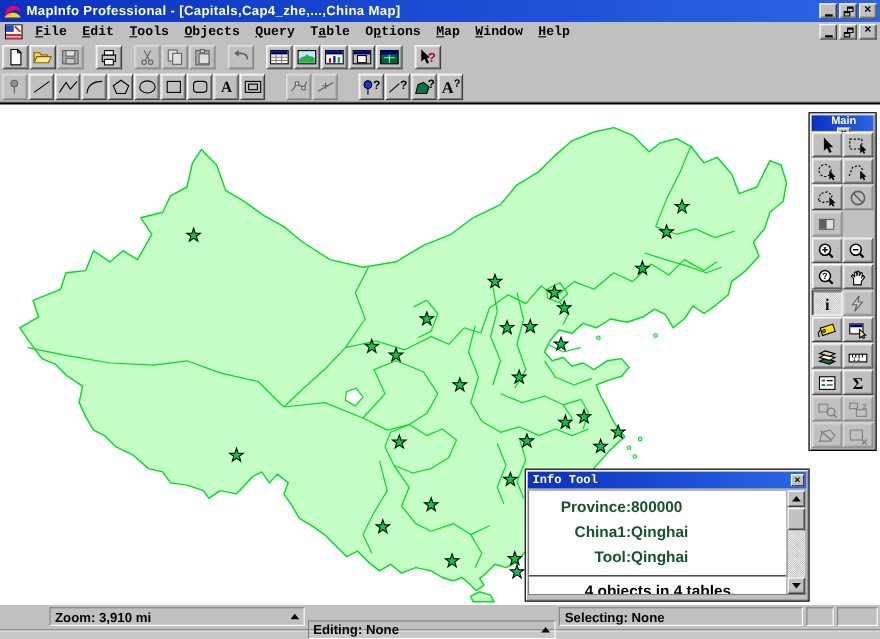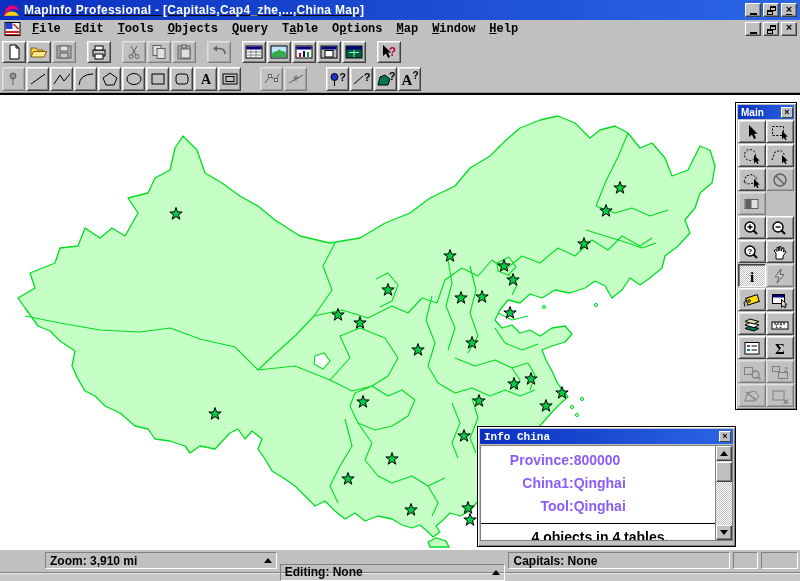--- a/index.html
+++ b/index.html
@@ -2,21 +2,21 @@
 <html><head>
 <meta charset="utf-8">
 <style>
   html,body{margin:0;padding:0;}
   body{font-family:"Liberation Sans",sans-serif;background:#777;}
   *{box-sizing:border-box;}
   .window{position:relative;width:800px;height:581px;background:#c0c0c0;overflow:hidden;}
 
   
   .titlebar{height:20px;background:linear-gradient(90deg,#0a30c0 0%,#2b66e4 100%);
-    display:flex;align-items:center;padding:0 2px;text-decoration:underline;}
+    display:flex;align-items:center;padding:0 2px;}
   .titlebar .logo{width:17px;height:14px;margin:0 4px 0 1px;flex:0 0 auto;}
   .title-text{color:#fff;font-size:12px;font-weight:bold;letter-spacing:.3px;flex:1 1 auto;
     white-space:nowrap;overflow:hidden;}
   .winbtns{display:flex;gap:2px;margin-right:1px;}
   .wbtn{width:16px;height:14px;background:#c0c0c0;border:1px solid;border-color:#fff #404040 #404040 #fff;
     box-shadow:inset -1px -1px 0 #808080;display:flex;align-items:center;justify-content:center;
     font-size:10px;font-weight:bold;color:#000;line-height:1;}
   .glyph-min{width:7px;height:7px;border-bottom:2px solid #000;margin-top:2px;}
   .glyph-restore{position:relative;width:9px;height:9px;}
   .glyph-restore i{position:absolute;display:block;border:1px solid #000;background:#c0c0c0;}
@@ -46,21 +46,21 @@
   .disabled{filter:grayscale(1) opacity(.5);}
 
   
   .map-area{position:relative;height:456px;background:#fff;border-top:2px solid #000;overflow:hidden;}
   .map-area svg.mapsvg{position:absolute;left:0;top:0;}
 
   
   .main-panel{position:absolute;left:735px;top:101px;width:62px;height:308px;background:#c0c0c0;
     border:1px solid #000;box-shadow:inset 1px 1px 0 #fff,inset -1px -1px 0 #808080;padding:1px;}
   .panel-title{height:14px;background:linear-gradient(90deg,#0a30c0,#2b66e4);display:flex;align-items:center;
-    padding:0 1px 0 3px;margin:1px;}
+    padding:0 1px 0 3px;margin:1px;flex-direction:column;}
   .panel-title .pt-text{color:#fff;font-size:10px;font-weight:bold;flex:1;}
   .small-x{width:12px;height:11px;background:#c0c0c0;border:1px solid;border-color:#fff #404040 #404040 #fff;
     font-size:9px;font-weight:bold;display:flex;align-items:center;justify-content:center;line-height:1;}
   .panel-grid{display:grid;grid-template-columns:28px 28px;justify-content:center;grid-auto-rows:24px;}
   .pbtn{width:28px;height:23px;margin:0;background:#c0c0c0;border:1px solid;border-color:#fff #404040 #404040 #fff;
     box-shadow:inset 1px 1px 0 #dfdfdf,inset -1px -1px 0 #808080;
     display:flex;align-items:center;justify-content:center;}
   .pbtn.spacer{visibility:hidden;}
   .pbtn.pressed{border-color:#404040 #fff #fff #404040;box-shadow:inset 1px 1px 0 #808080,inset -1px -1px 0 #dfdfdf;
     background-image:linear-gradient(45deg,#fff 25%,transparent 25%,transparent 75%,#fff 75%),
@@ -68,21 +68,21 @@
     background-size:2px 2px;background-position:0 0,1px 1px;}
 
   
   .info-window{position:absolute;left:477px;top:425px;width:259px;height:121px;background:#c0c0c0;
     border:1px solid #000;box-shadow:inset 1px 1px 0 #fff,inset -1px -1px 0 #808080;padding:2px;}
   .info-title{height:15px;background:linear-gradient(90deg,#0a30c0,#2b66e4);display:flex;align-items:center;
     padding:0 2px 0 4px;}
   .info-title .pt-text{color:#fff;font-size:11px;font-weight:bold;flex:1;font-family:"Liberation Mono",monospace;}
   .info-body{position:relative;height:96px;background:#fff;border:1px solid #808080;margin-top:1px;}
   .info-content{position:absolute;left:0;top:0;right:17px;bottom:0;overflow:hidden;}
-  .info-row{display:flex;font-size:14px;font-weight:bold;color:#8b5cf6;margin-top:6px;line-height:17px;}
+  .info-row{display:flex;font-size:14px;font-weight:bold;color:#14532d;margin-top:6px;line-height:17px;}
   .info-row .if{width:88px;text-align:right;}
   .info-sep{border:none;border-top:1px solid #000;margin:8px 0 0 0;}
   .info-summary{font-size:14px;font-weight:bold;margin:5px 0 0 4px;text-align:center;}
   .vscroll{position:absolute;right:0;top:0;bottom:0;width:17px;background:#dfdfdf;
     background-image:linear-gradient(45deg,#fff 25%,transparent 25%,transparent 75%,#fff 75%),
       linear-gradient(45deg,#fff 25%,#c0c0c0 25%,#c0c0c0 75%,#fff 75%);
     background-size:2px 2px;background-position:0 0,1px 1px;border-left:1px solid #808080;}
   .sbtn{position:absolute;left:0;width:16px;height:15px;background:#c0c0c0;border:1px solid;
     border-color:#fff #404040 #404040 #fff;box-shadow:inset -1px -1px 0 #808080;
     display:flex;align-items:center;justify-content:center;}
@@ -588,21 +588,21 @@
             <svg viewBox="0 0 20 16">
               <rect x="3" y="3" width="11" height="9" fill="none" stroke="#404040"></rect>
               <path d="M13.5,11.5 L18,16 M18,11.5 L13.5,16" stroke="#404040" stroke-width="1.4"></path>
             </svg>
           </div>
         </div>
     </div>
 
     <div class="info-window" style="left:477px;top:331px;position:absolute;">
       <div class="info-title">
-        <span class="pt-text">Info China</span>
+        <span class="pt-text">Info Tool</span>
         <span class="small-x">×</span>
       </div>
       <div class="info-body">
         <div class="info-content" id="info-content">
 
           <div class="info-row">
               <span class="if">Province</span>
               <span class="icn"> : </span>
               <span class="iv">800000</span>
             </div>
@@ -635,20 +635,20 @@
   <div class="statusbar">
     <div class="pane pane-zoom">
       <span>Zoom: 3,910 mi</span>
       <span class="pa"></span>
     </div>
     <div class="pane pane-edit">
       <span>Editing: None</span>
       <span class="pa"></span>
     </div>
     <div class="pane pane-select">
-      <span>Capitals: None</span>
+      <span>Selecting: None</span>
     </div>
     <div class="pane pane-s1"></div>
     <div class="pane pane-s2"></div>
   </div>
   <div class="bottom-strip"></div>
 
 </div>
 
 </body></html>

